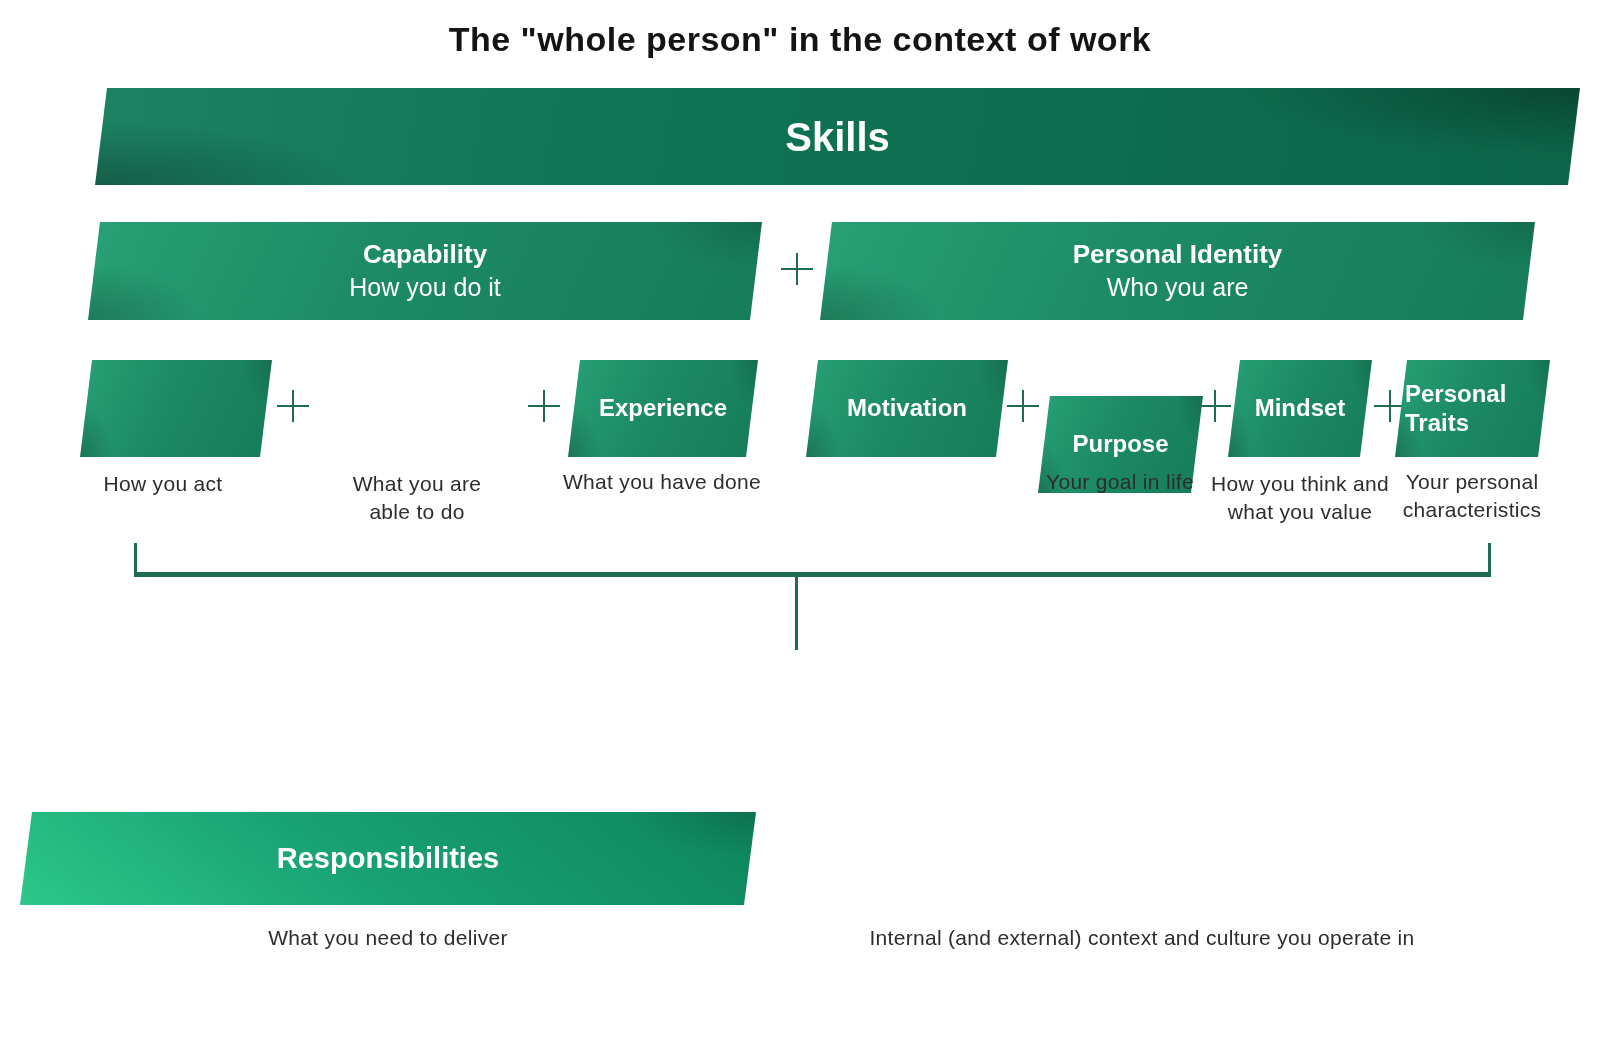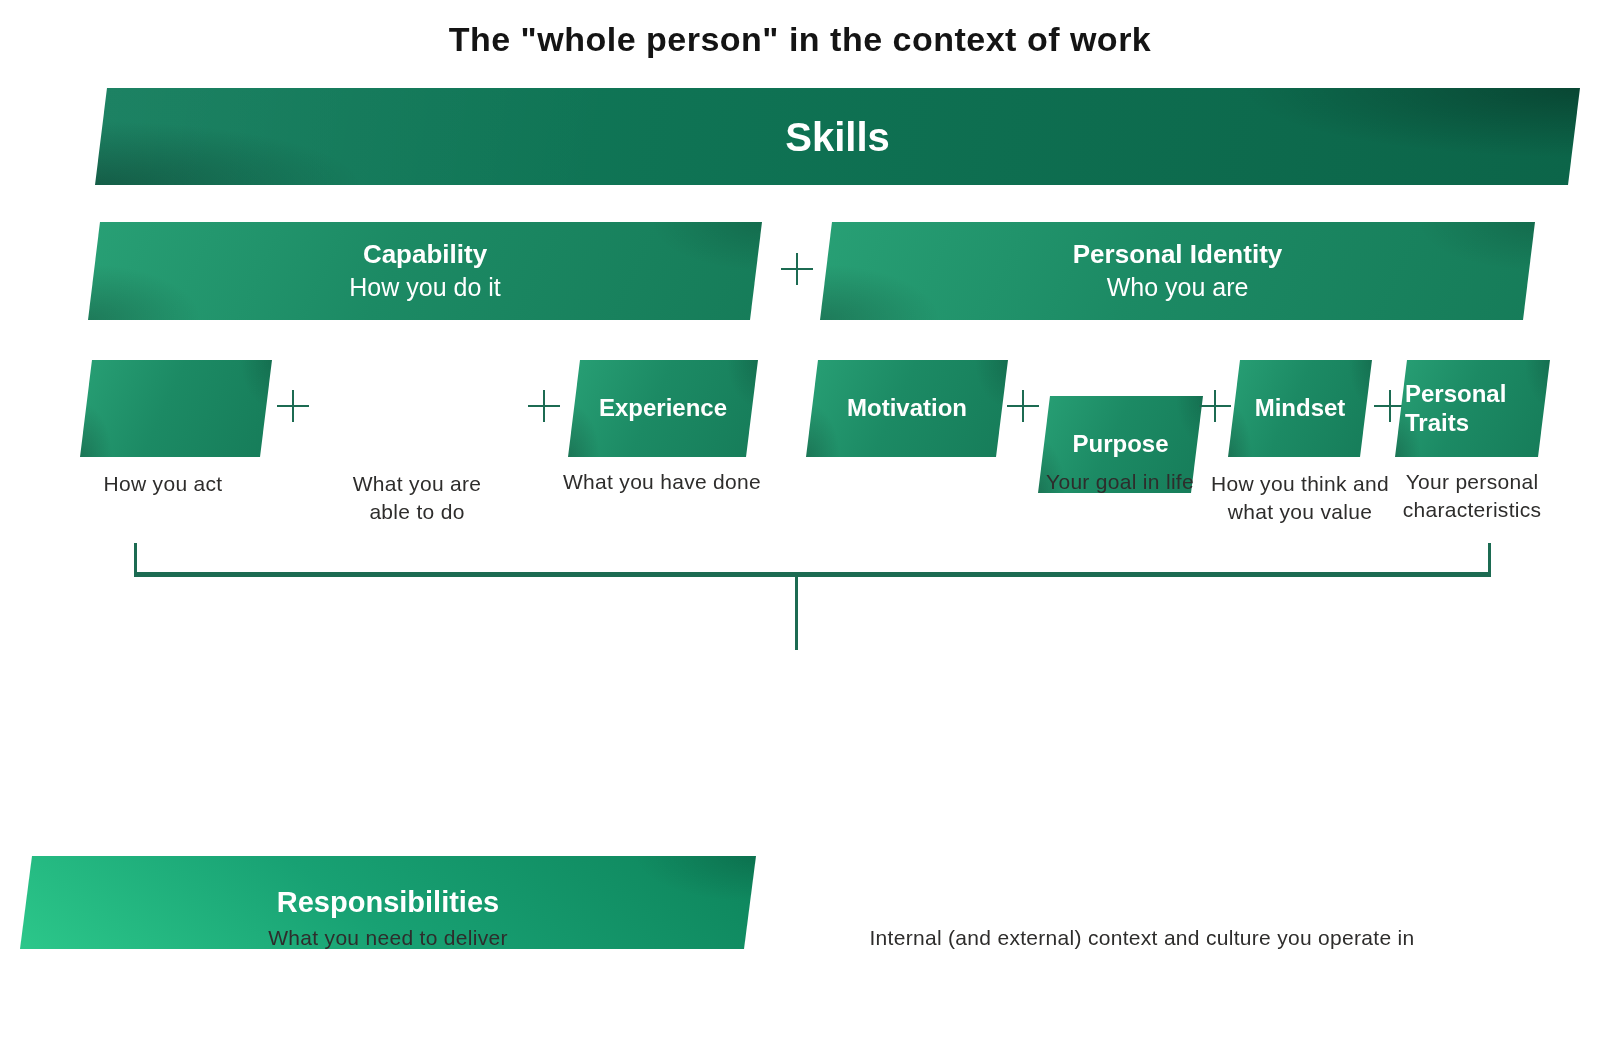--- a/index.html
+++ b/index.html
@@ -22,21 +22,21 @@
   .banner .shade{position:absolute;inset:0;pointer-events:none;}
   .banner.dark{background:linear-gradient(100deg,var(--banner-dark-a,#117C5B) 0%,var(--banner-dark-b,#0C6549) 100%);}
   .banner.dark .shade{background:
       radial-gradient(38% 120% at 100% 0%, rgba(0,0,0,.30) 0%, rgba(0,0,0,0) 60%),
       radial-gradient(30% 110% at 0% 100%, rgba(0,0,0,.28) 0%, rgba(0,0,0,0) 60%),
       linear-gradient(100deg, rgba(255,255,255,.05) 0%, rgba(255,255,255,0) 35%);}
   .banner.mid{background:linear-gradient(115deg,var(--banner-mid-a,#28A075) 0%,#1C8A64 45%,var(--banner-mid-b,#167C59) 100%);}
   .banner.mid .shade{background:
       radial-gradient(28% 95% at 0% 100%, rgba(0,0,0,.22) 0%, rgba(0,0,0,0) 60%),
       radial-gradient(30% 90% at 100% 0%, rgba(0,0,0,.14) 0%, rgba(0,0,0,0) 55%);}
-  .banner.bright{background:linear-gradient(38deg,var(--banner-bright-a,#2CC78A) 0%,#18A173 45%,var(--banner-bright-b,#0E855C) 100%);margin-top:44px;}
+  .banner.bright{background:linear-gradient(38deg,var(--banner-bright-a,#2CC78A) 0%,#18A173 45%,var(--banner-bright-b,#0E855C) 100%);}
   .banner.bright .shade{background:radial-gradient(30% 90% at 100% 0%, rgba(0,0,0,.15) 0%, rgba(0,0,0,0) 55%);}
   .b-title{position:relative;color:#fff;font-weight:bold;line-height:1.1;}
   .b-sub{position:relative;color:#fff;font-weight:normal;line-height:1.2;margin-top:4px;}
   .fs40{font-size:40px;} .fs36{font-size:36px;} .fs34{font-size:26px;}
   .fs30{font-size:29px;} .fs26{font-size:25px;} .fs24{font-size:24px;line-height:1.2;}
   .box-label{position:relative;color:#fff;font-weight:bold;padding:0 10px;}
   
   .plus{position:absolute;width:32px;height:32px;}
   .plus::before{content:"";position:absolute;left:0;top:50%;width:100%;height:2px;margin-top:-1px;background:var(--connector,#1C6B52);}
   .plus::after{content:"";position:absolute;top:0;left:50%;height:100%;width:2px;margin-left:-1px;background:var(--connector,#1C6B52);}

